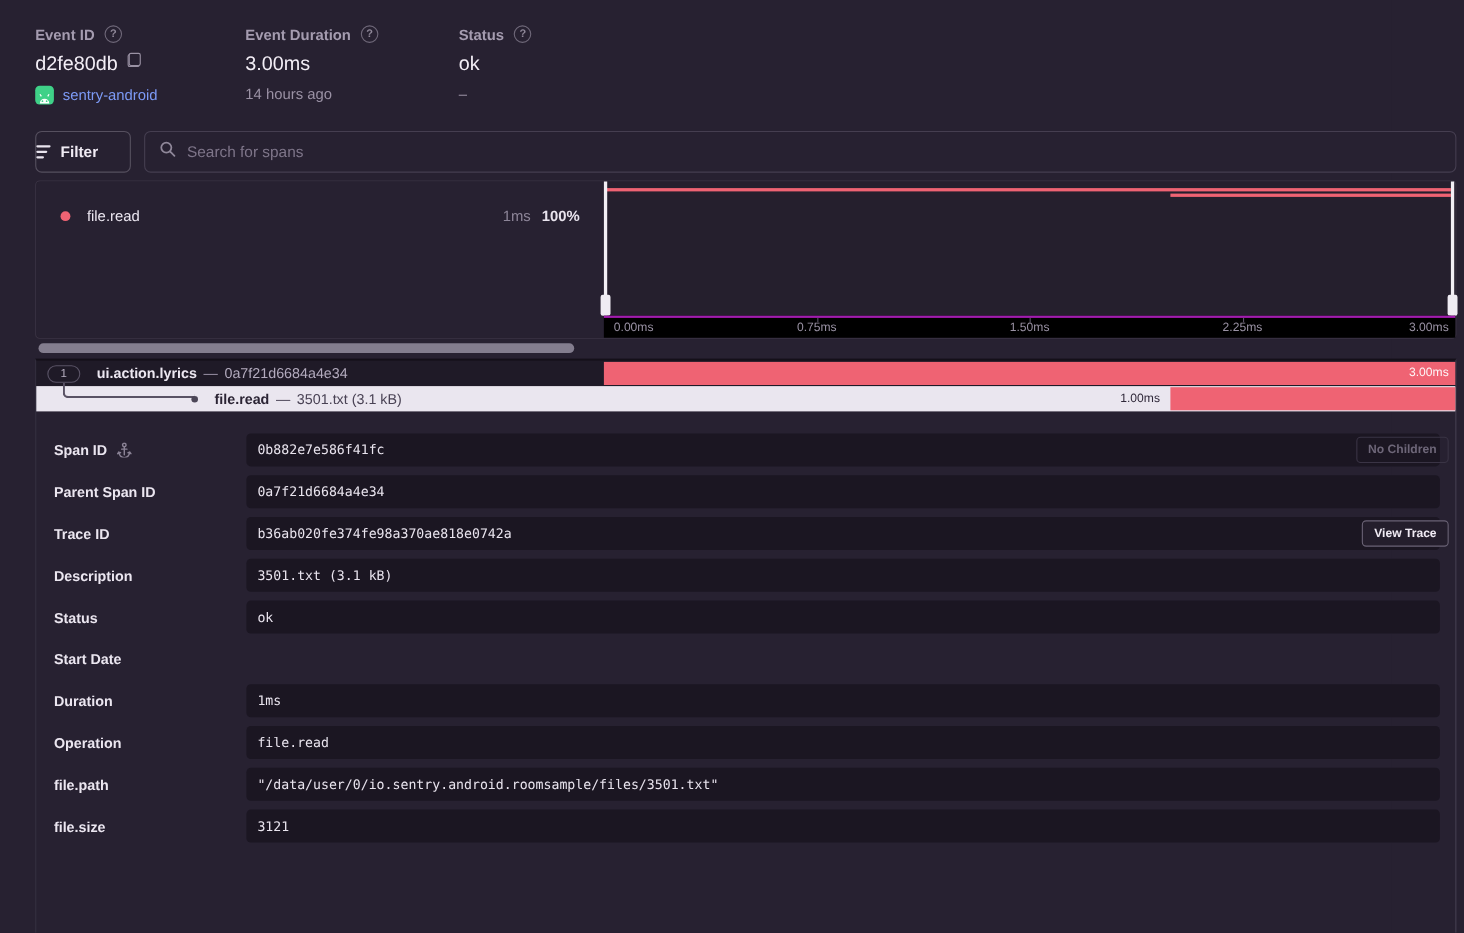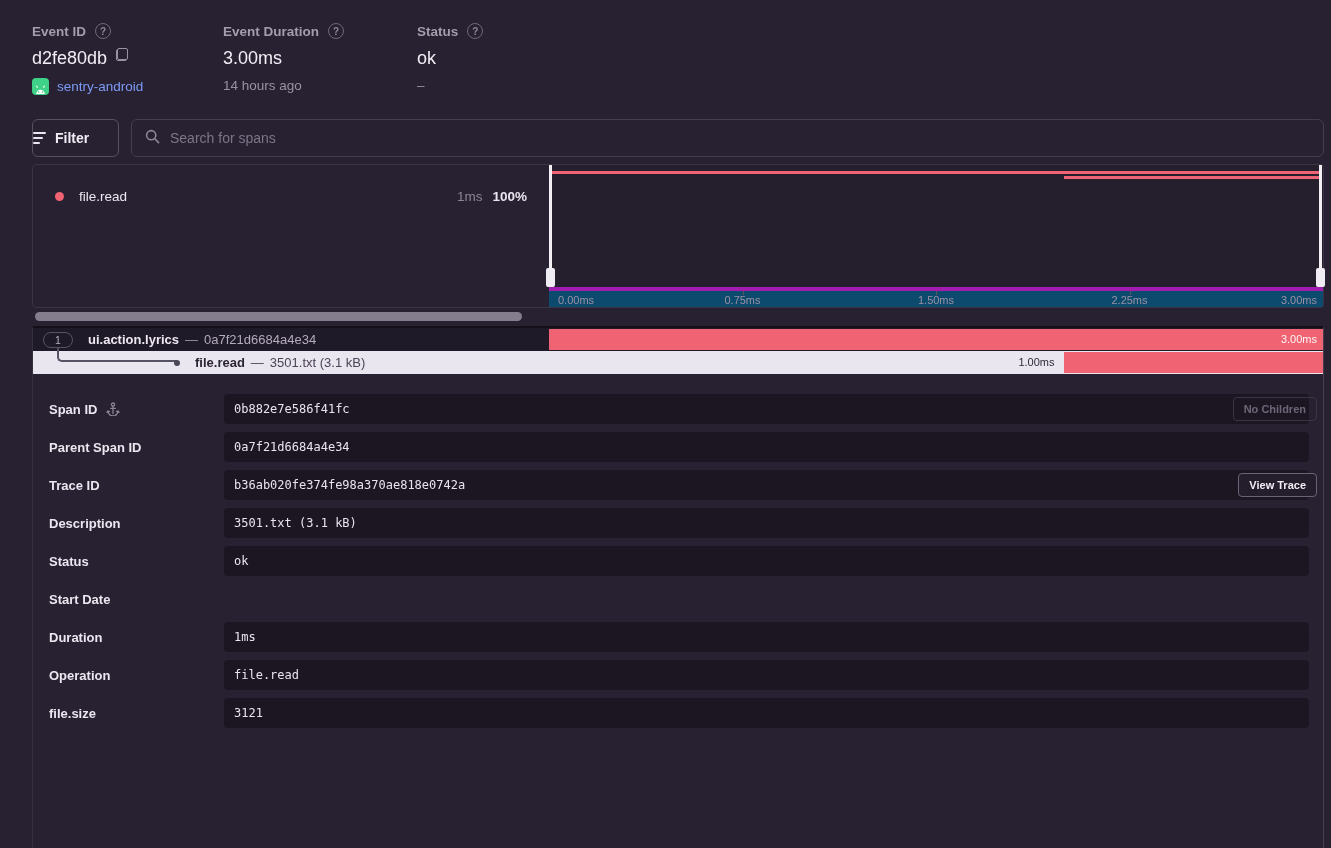--- a/index.html
+++ b/index.html
@@ -43,21 +43,21 @@
   .ops-panel { width:516px; position:relative; background:#272131; border-radius:4px 0 0 4px; }
   .op-row { display:flex; align-items:center; height:24px; margin:19px 22px 0 22px; font-size:13.5px; cursor:pointer; }
   .op-dot { width:9px; height:9px; border-radius:50%; background:#ef6373; }
   .op-name { margin-left:15px; color:#ece7f1; }
   .op-spacer { flex:1; }
   .op-dur { color:#8d8598; margin-right:10px; }
   .op-pct { color:#e9e4ee; font-weight:600; }
   .timeline { flex:1; position:relative; background:#251f2d; border-radius:0 4px 4px 0; }
   .mm-line1 { position:absolute; top:6px; left:1px; right:4px; height:3px; background:#ef6373; }
   .mm-line2 { position:absolute; top:11px; left:66.5%; right:4px; height:3px; background:#ef6373; }
-  .mm-axis { position:absolute; left:0; right:0; bottom:0; height:20px; background:#0c4a6e; border-top:4px solid #a21caf; }
+  .mm-axis { position:absolute; left:0; right:0; bottom:0; height:20px; background:#000000; border-top:2px solid #a21caf; }
   .mm-axis .tick { position:absolute; top:3px; font-size:11px; color:#9a92a4; }
   .t0 { left:9px; } .t1 { left:25%; transform:translateX(-50%); } .t2 { left:50%; transform:translateX(-50%); }
   .t3 { left:75%; transform:translateX(-50%); } .t4 { right:6px; }
   .mm-axis .mark { position:absolute; top:0; width:1px; height:4px; background:#5a5466; }
   .m1 { left:25%; } .m2 { left:50%; } .m3 { left:75%; }
   .mm-handle { position:absolute; top:0; bottom:20px; width:3px; background:#f2eff5; cursor:ew-resize; }
   .mm-handle.l { left:0; } .mm-handle.r { right:1px; }
   .mm-handle::after { content:''; position:absolute; bottom:0; left:-3px; width:9px; height:19px;
       background:#efecf3; border-radius:2px; }
 
@@ -296,20 +296,26 @@
         <div class="dt-value">1ms</div>
       </div>
 
       <div class="detail-row">
         <div class="dt-label">
             <span>Operation</span>
           </div>
         <div class="dt-value">file.read</div>
       </div>
 
+      <div class="detail-row">
+        <div class="dt-label">
+            <span>file.path</span>
+          </div>
+        <div class="dt-value">"/data/user/0/io.sentry.android.roomsample/files/3501.txt"</div>
+      </div>
 
       <div class="detail-row">
         <div class="dt-label">
             <span>file.size</span>
           </div>
         <div class="dt-value">3121</div>
       </div>
 
     </div>
   </div>

